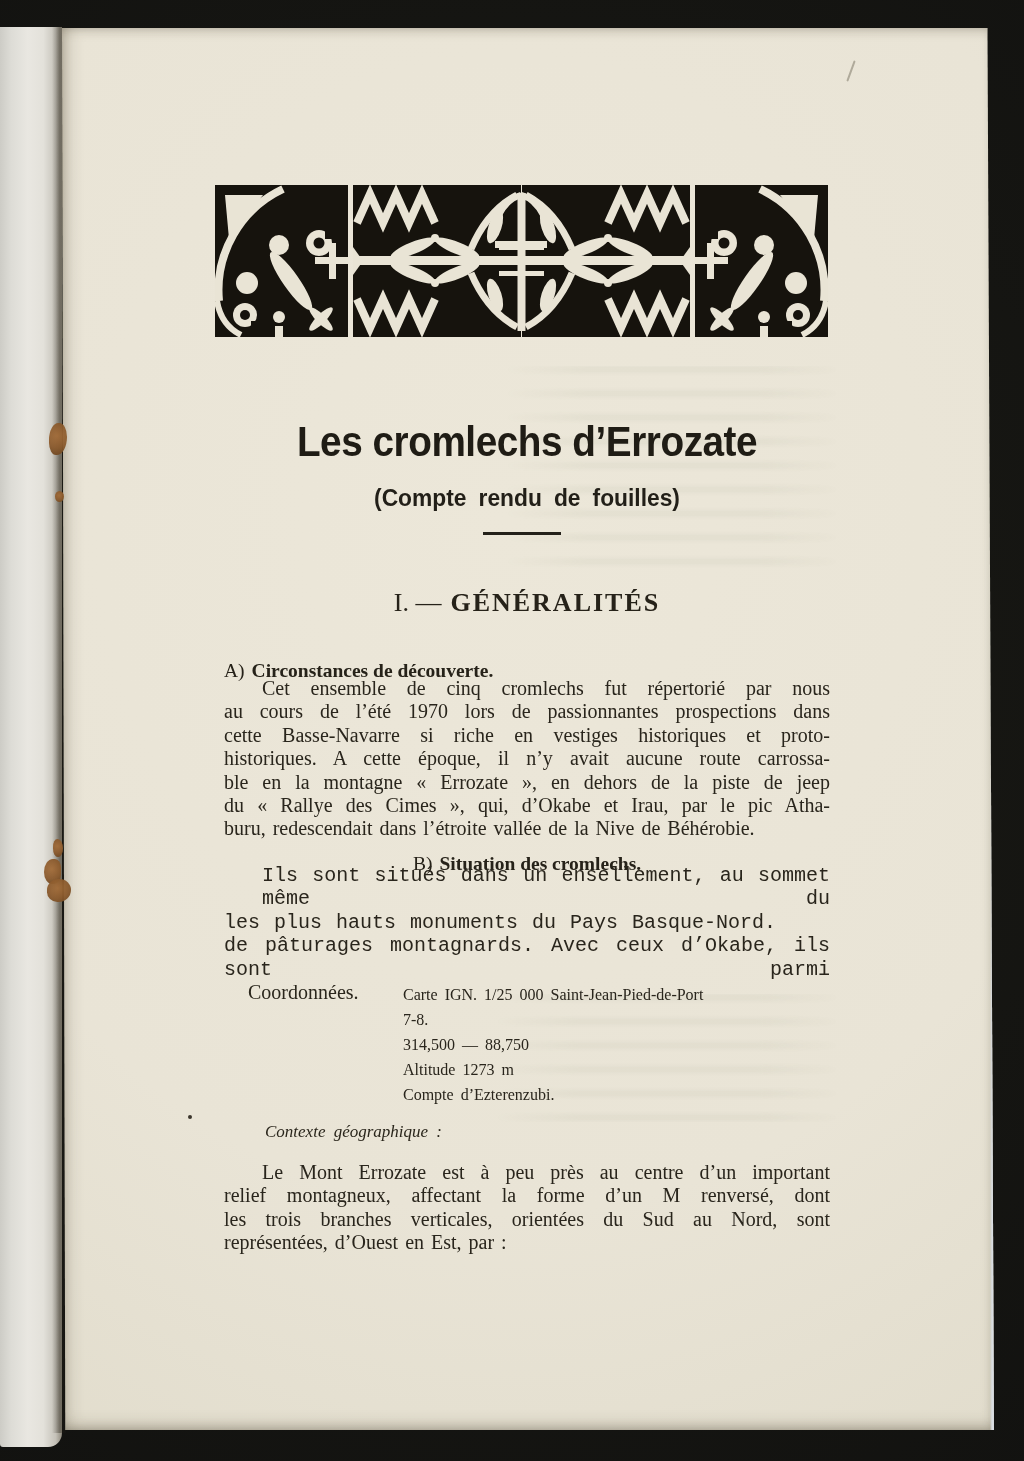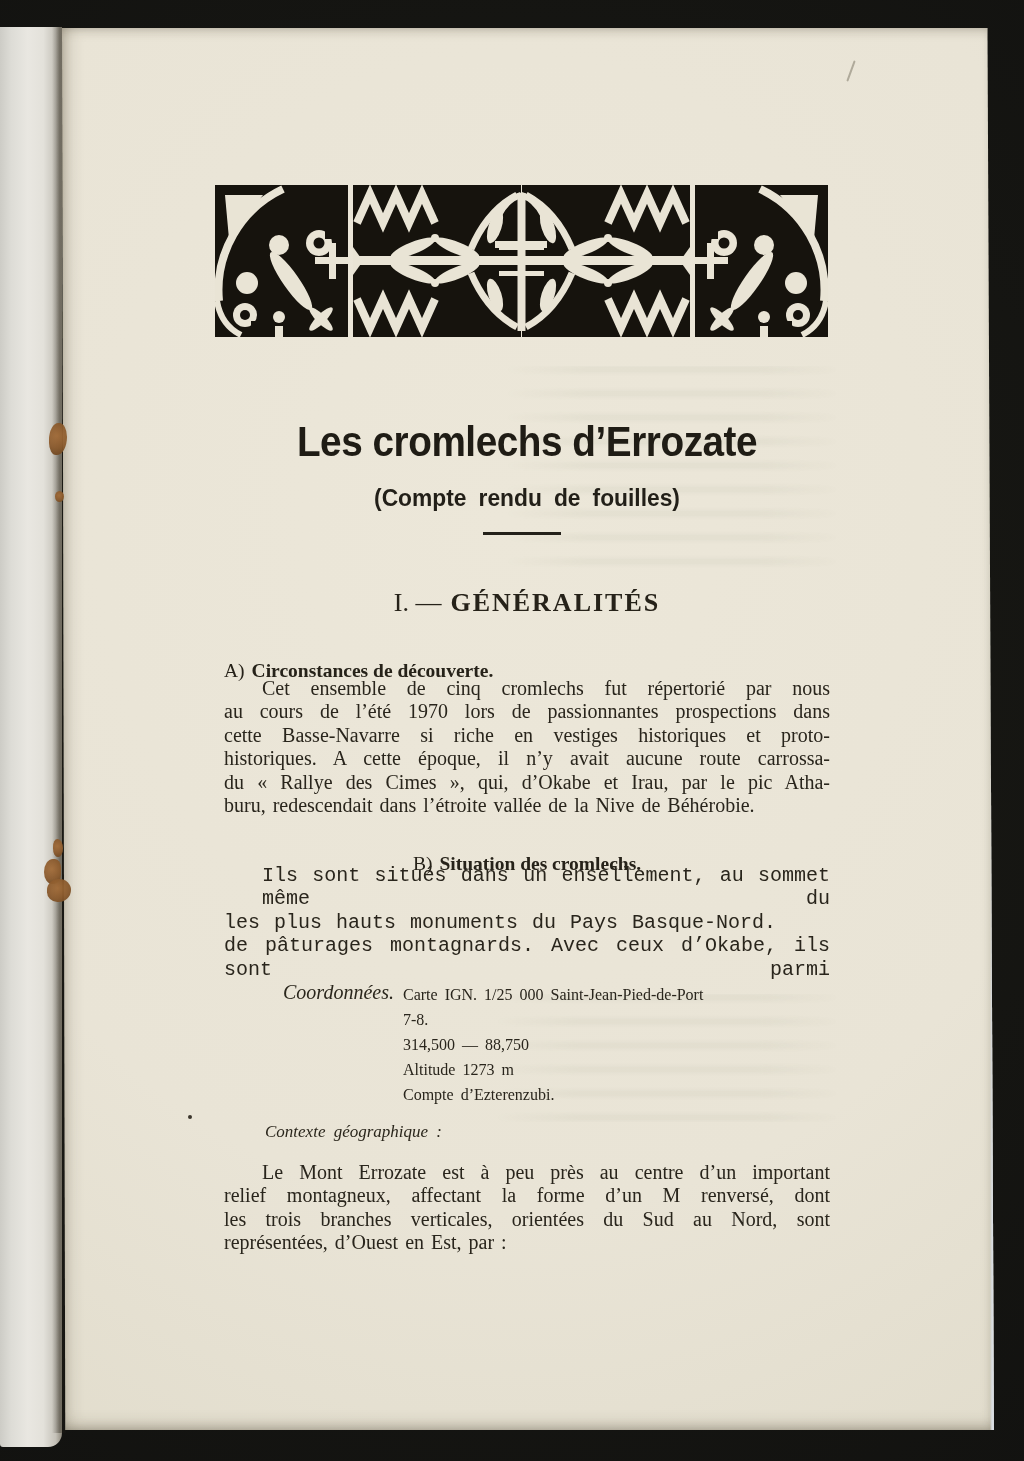--- a/index.html
+++ b/index.html
@@ -49,21 +49,21 @@
   .pos-sub-b{top:825px;text-align:center;}
   
   .para{position:absolute;left:162px;width:606px;font-size:20px;color:#29251c;word-spacing:2px;}
   .para .line{line-height:23.4px;text-align:justify;text-align-last:justify;white-space:normal;}
   .para .line.last{text-align-last:left;}
   .para .line.indent{padding-left:38px;}
   .pos-para-a{top:649px;}
   .pos-para-b{top:836px;font-family:Liberation Mono, monospace;}
   .pos-para-c{top:1133px;}
   
-  .coord-label{position:absolute;left:221px;top:953px;font-style:italic;font-size:20px;color:#2a261c;}
+  .coord-label{position:absolute;left:186px;top:953px;font-size:20px;color:#2a261c;}
   .coord-lines{position:absolute;left:341px;top:954px;width:430px;font-size:16px;color:#29251c;word-spacing:3px;}
   .coord-lines .line{line-height:25px;text-align:left;text-align-last:left;}
   .context-label{position:absolute;left:203px;top:1094px;font-style:italic;font-size:17px;
      word-spacing:4px;color:#2a261c;}
   
   .fox{position:absolute;z-index:4;filter:blur(0.4px);opacity:.95;}
   .fox-blob{width:100%;height:100%;background:radial-gradient(circle at 45% 40%, #a26c39 0%, #8a5a2d 55%, #6b441f 100%);}
   .f1{left:49px;top:423px;width:18px;height:32px;} .f1 .fox-blob{border-radius:55% 45% 60% 40%;}
   .f2{left:55px;top:491px;width:9px;height:11px;} .f2 .fox-blob{border-radius:50%;}
   .f3{left:53px;top:839px;width:10px;height:18px;} .f3 .fox-blob{border-radius:45% 55% 50% 50%;}
@@ -172,20 +172,21 @@
     </div>
 
     <div class="sub-heading pos-sub-a">
       <span class="sub-label">A)</span><span class="sub-title">Circonstances de découverte.</span>
     </div>
     <div class="para pos-para-a">
         <div class="line indent">Cet ensemble de cinq cromlechs fut répertorié par nous</div>
         <div class="line">au cours de l’été 1970 lors de passionnantes prospections dans</div>
         <div class="line">cette Basse-Navarre si riche en vestiges historiques et proto-</div>
         <div class="line">historiques. A cette époque, il n’y avait aucune route carrossa-</div>
+        <div class="line">ble en la montagne « Errozate », en dehors de la piste de jeep</div>
         <div class="line">du « Rallye des Cimes », qui, d’Okabe et Irau, par le pic Atha-</div>
         <div class="line last">buru, redescendait dans l’étroite vallée de la Nive de Béhérobie.</div>
       </div>
 
     <div class="sub-heading pos-sub-b">
       <span class="sub-label">B)</span><span class="sub-title">Situation des cromlechs.</span>
     </div>
     <div class="para pos-para-b">
         <div class="line indent">Ils sont situés dans un ensellement, au sommet même du</div>
         <div class="line last">les plus hauts monuments du Pays Basque-Nord.</div>

